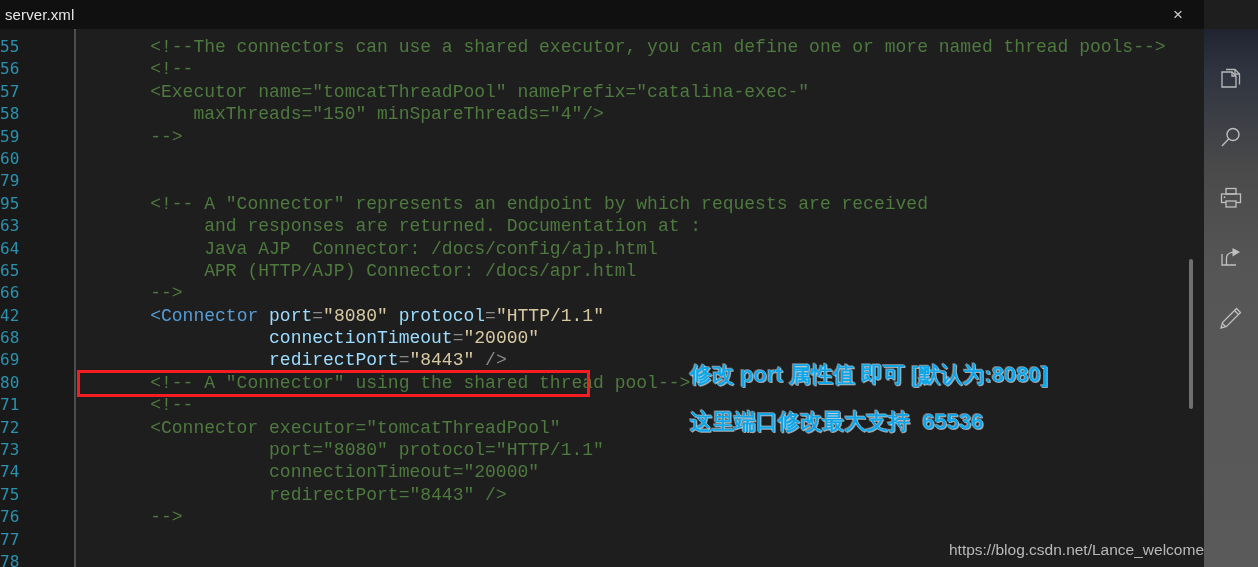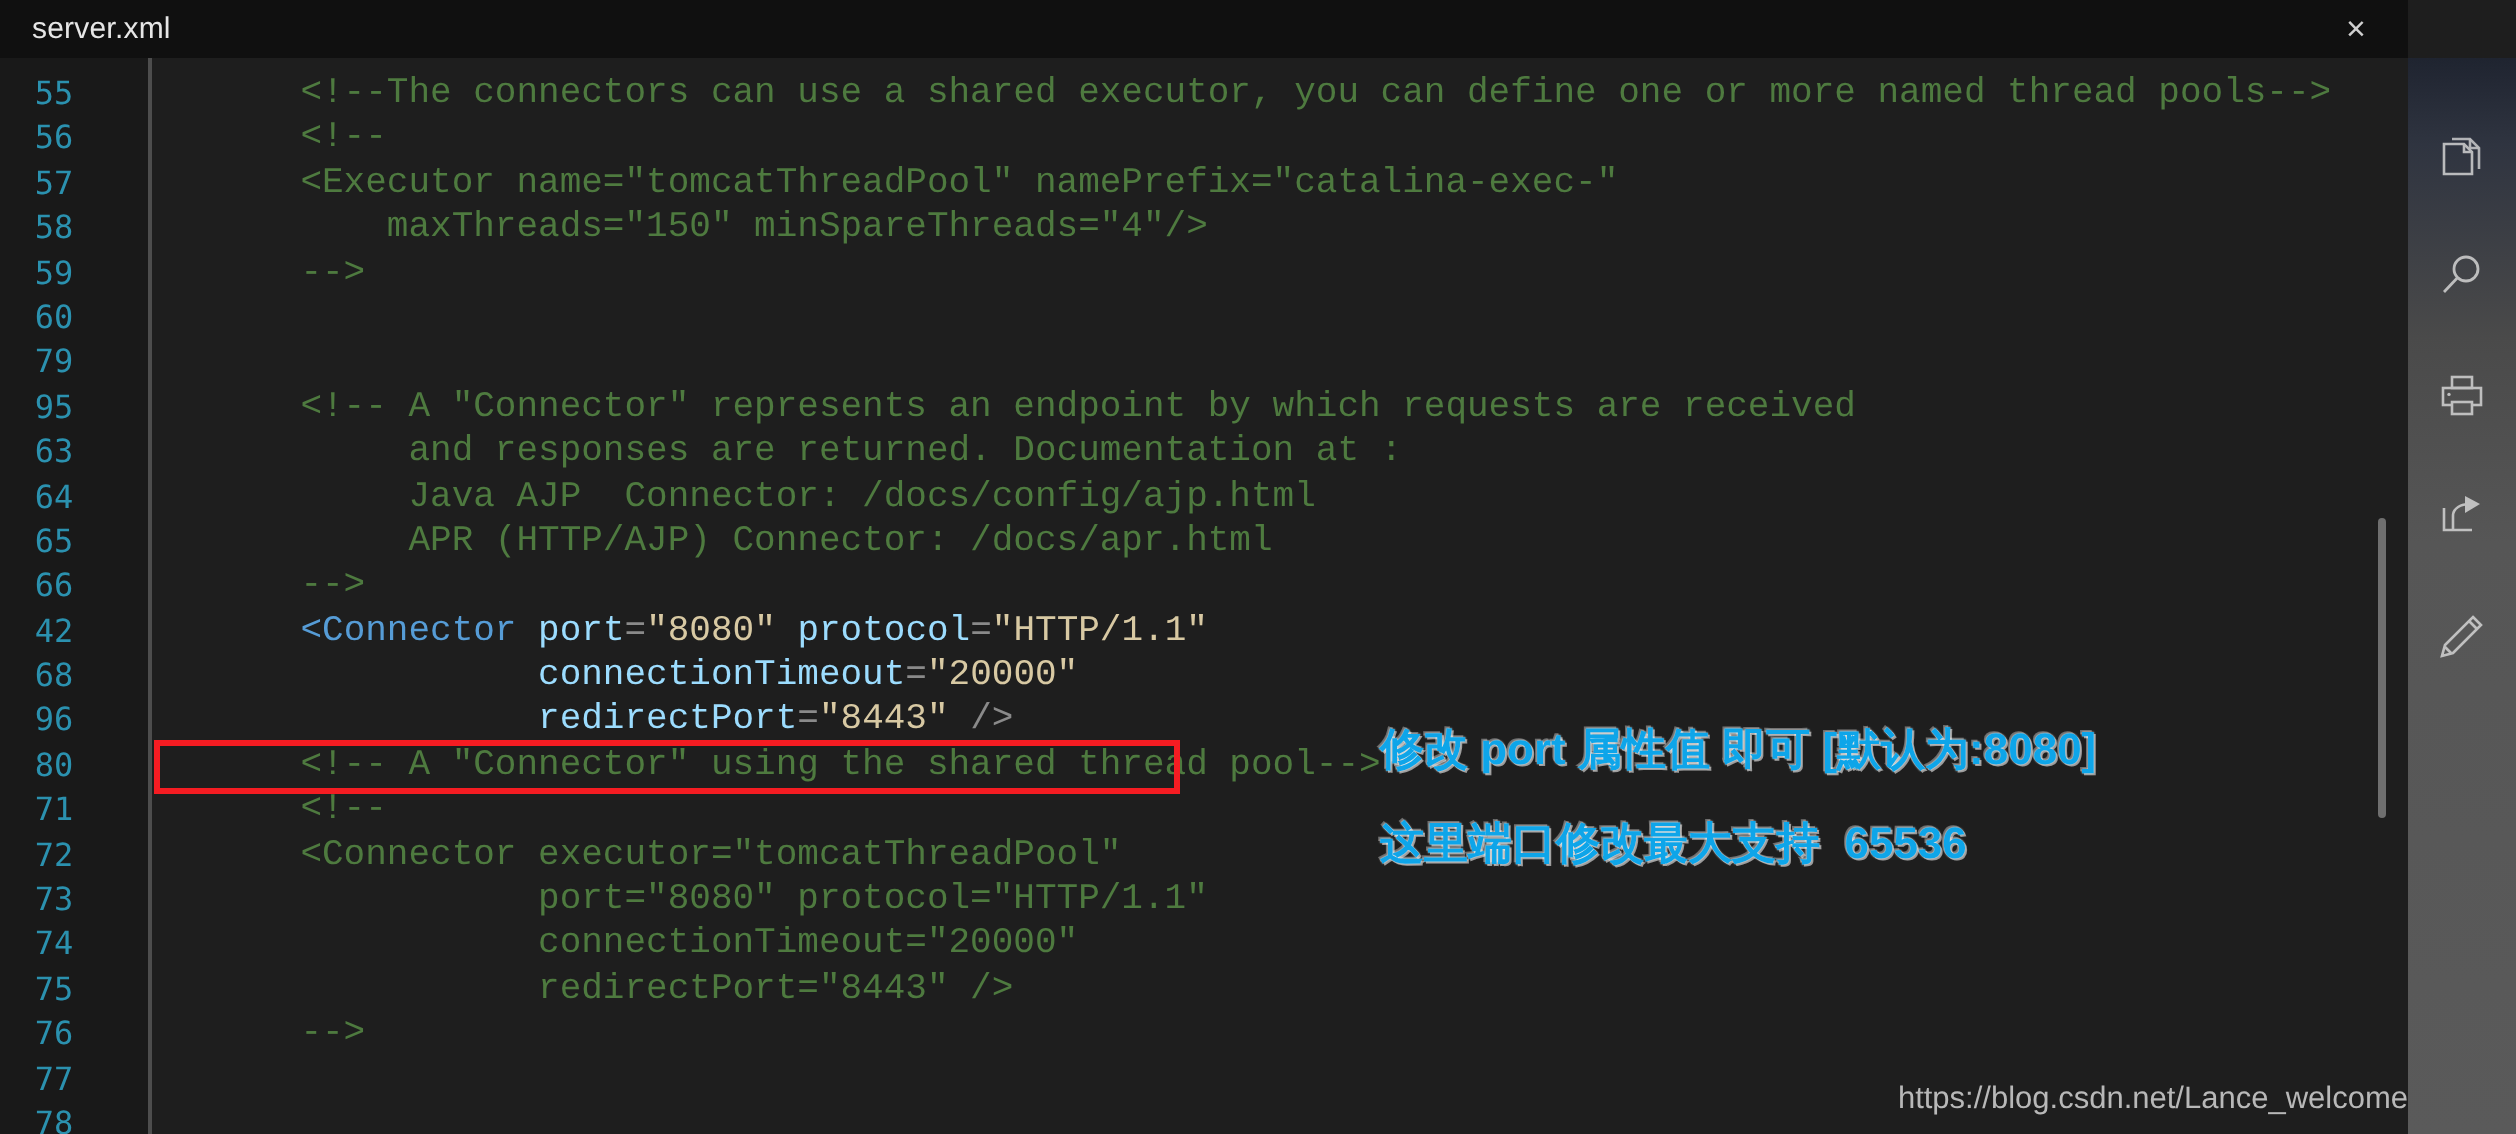--- a/index.html
+++ b/index.html
@@ -24,21 +24,21 @@
     min-height: 29px;
     background: #101010;
     display: flex;
     align-items: center;
     width: 1204px;
   }
   #tab-title {
     color: #e6e6e6;
     font-family: "Liberation Sans", sans-serif;
     font-size: 15px;
-    padding-left: 16px;
+    padding-left: 5px;
     letter-spacing: 0.1px;
     user-select: none;
   }
   #close-btn {
     position: absolute;
     right: 10px; top: 0;
     width: 32px; height: 29px;
     display: flex; align-items: center; justify-content: center;
     color: #cfcfcf;
     font-family: "Liberation Sans", sans-serif;
@@ -73,21 +73,21 @@
   #gutter::after {
     content: "";
     position: absolute;
     right: 0; top: 0; bottom: 0;
     width: 2px;
     background: #4d4d4d;
   }
   .ln {
     height: 22.4px;
     line-height: 22.4px;
-    text-align: center;
+    text-align: left;
     padding-right: 22px;
     color: #2b91af;
     font-family: "DejaVu Sans Mono", monospace;
     font-size: 16px;
     user-select: none;
   }
   #code {
     flex: 1;
     position: relative;
     padding-top: 7px;
@@ -211,21 +211,21 @@
         <div class="ln">59</div>
         <div class="ln">60</div>
         <div class="ln">79</div>
         <div class="ln">95</div>
         <div class="ln">63</div>
         <div class="ln">64</div>
         <div class="ln">65</div>
         <div class="ln">66</div>
         <div class="ln">42</div>
         <div class="ln">68</div>
-        <div class="ln">96</div>
+        <div class="ln">69</div>
         <div class="ln">80</div>
         <div class="ln">71</div>
         <div class="ln">72</div>
         <div class="ln">73</div>
         <div class="ln">74</div>
         <div class="ln">75</div>
         <div class="ln">76</div>
         <div class="ln">77</div>
         <div class="ln">78</div>
       </div>

